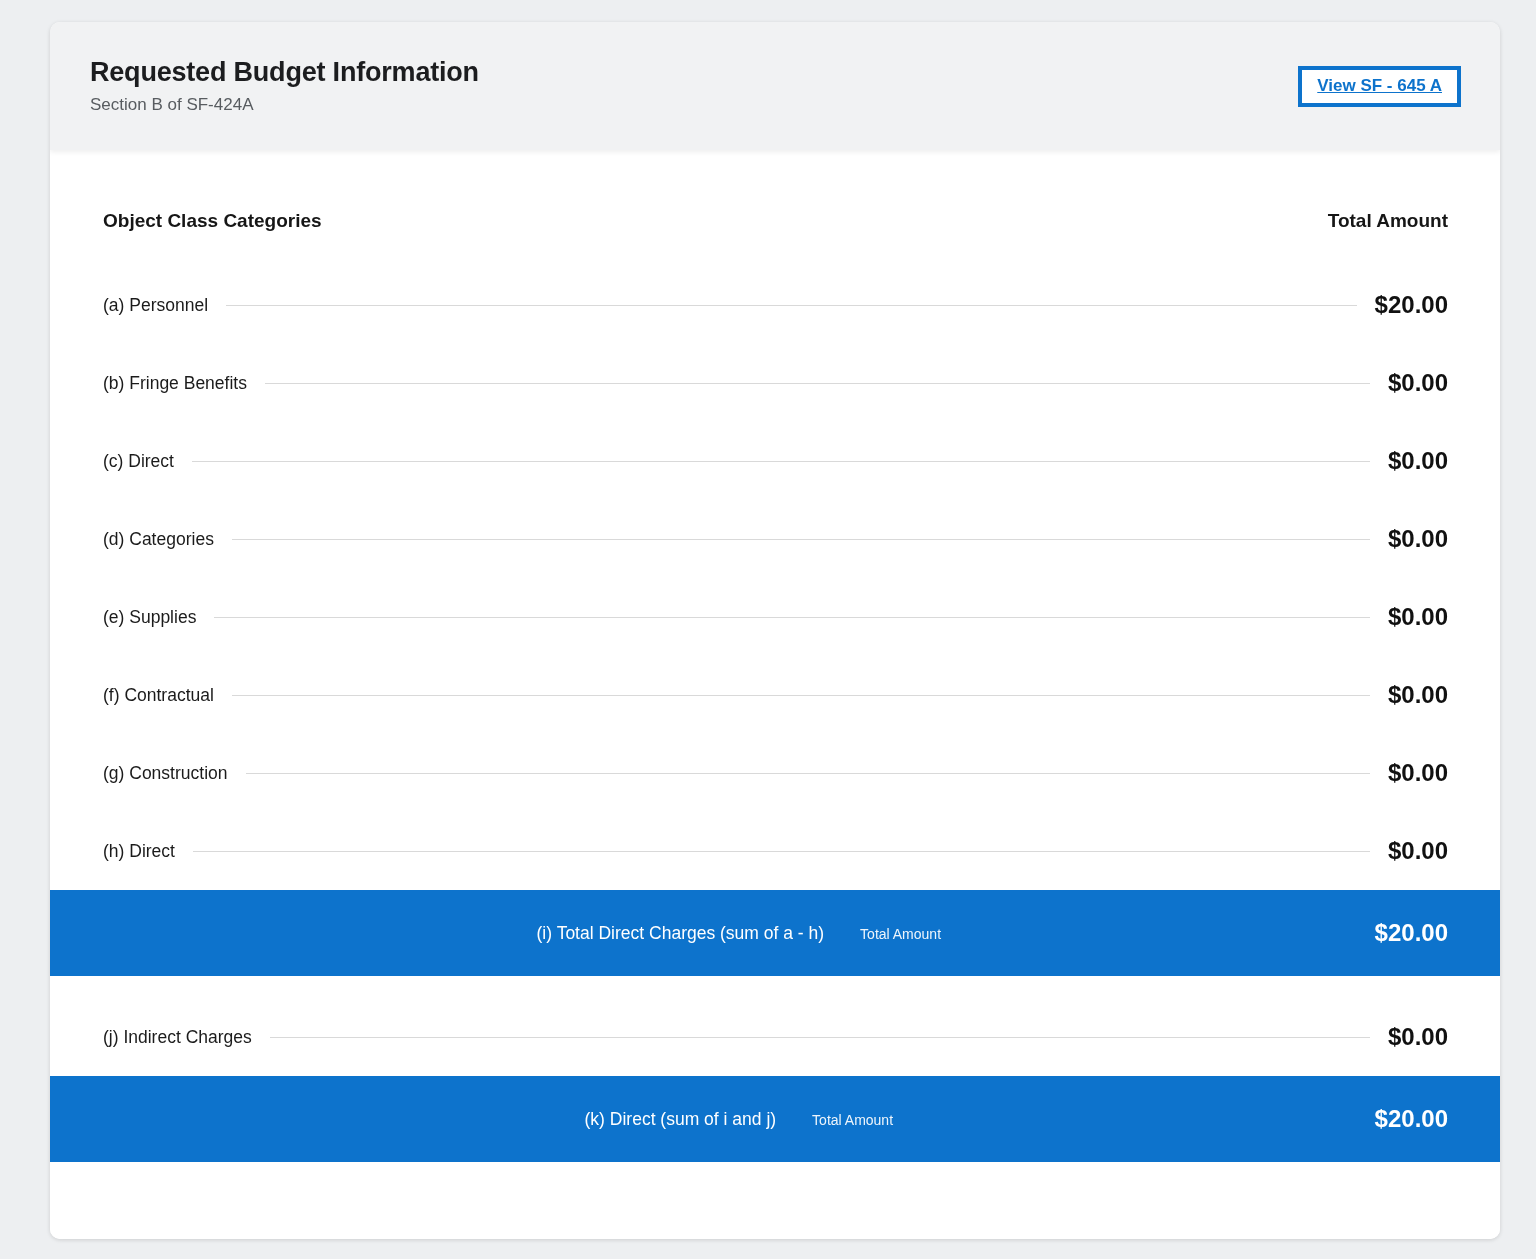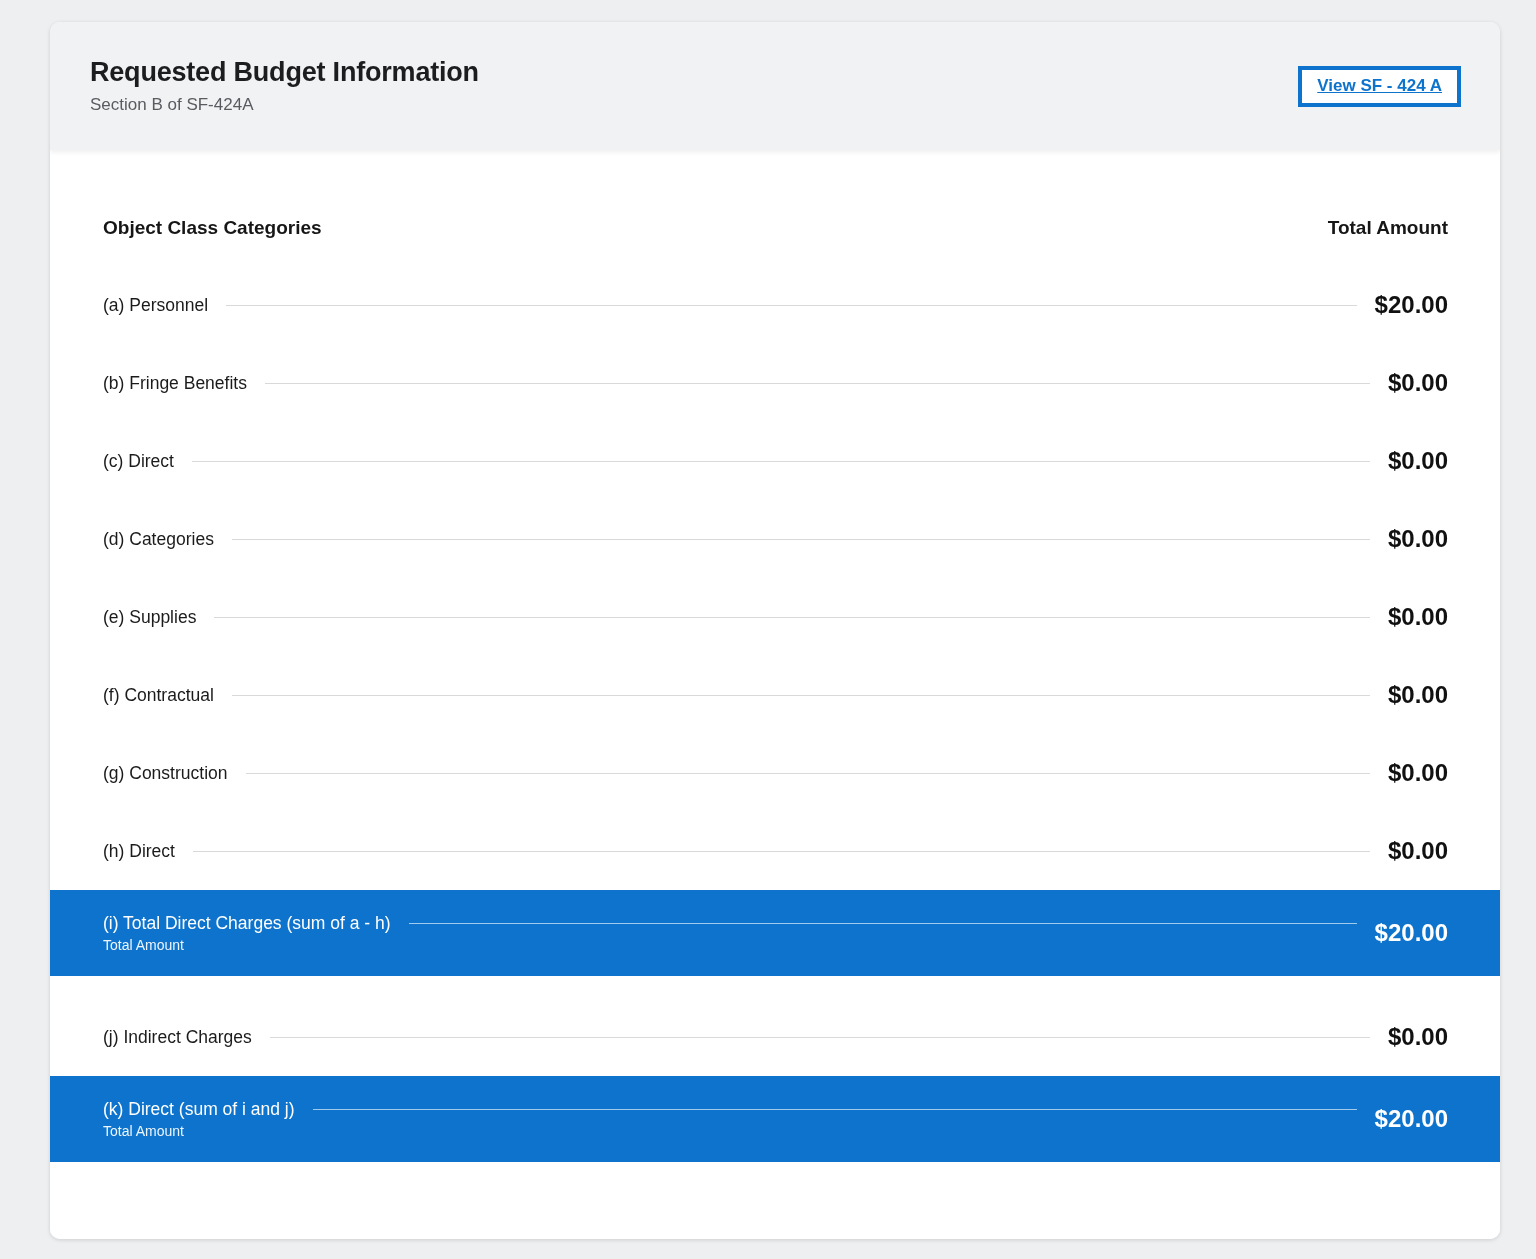--- a/index.html
+++ b/index.html
@@ -41,60 +41,60 @@
     background:#ffffff;
     border:4px solid #0d73cc;
     padding:6px 15px 7px 15px;
     cursor:pointer;
     white-space:nowrap;
   }
   
   .card-body { flex:1; padding:60px 0 78px 0; background:#ffffff; }
   .table-head {
     height:36px;
-    display:flex; align-items:center; justify-content:space-between;
+    display:flex; align-items:flex-start; justify-content:space-between;
     padding:0 52px 0 53px;
   }
   .col-cat { font-size:19px; font-weight:700; color:#161616; }
   .col-amt { font-size:19px; font-weight:700; color:#161616; }
   #rows { margin-top:20px; }
   .row {
     height:78px;
     display:flex; align-items:center;
     padding:0 52px 0 53px;
   }
   .row-label { font-size:17.5px; font-weight:400; color:#1b1b1b; white-space:nowrap; }
   .leader-line { flex:1; height:1px; background:#d9d9d9; margin:0 18px; }
   .row-amount { font-size:24px; font-weight:700; color:#111; white-space:nowrap; text-align:right; }
   
   .row.highlight {
     background:#0d73cc;
     height:86px;
     color:#ffffff;
   }
   .row.highlight + .row { margin-top:22px;justify-content:center; }
-  .row.highlight .label-block { flex:1; display:flex; flex-direction:column; justify-content:center; }
+  .row.highlight .label-block { flex:1; display:flex; flex-direction:row; justify-content:center; }
   .row.highlight .line1 { display:flex; align-items:center; }
   .row.highlight .row-label { color:#ffffff; }
   .row.highlight .leader-line { background:rgba(255,255,255,0.62); }
   .row.highlight .row-sublabel { font-size:14px; color:rgba(255,255,255,0.93); margin-top:3px; font-weight:400; }
   .row.highlight .row-amount { color:#ffffff; }
 </style>
 </head>
 <body>
 
 <div class="page">
   <div class="card">
 
     <div class="card-header">
       <div class="header-text">
         <div class="page-title">Requested Budget Information</div>
         <div class="page-subtitle">Section B of SF-424A</div>
       </div>
-      <a class="view-link" href="#">View SF - 424 A</a>
+      <a class="view-link" href="#">View SF - 645 A</a>
     </div>
 
     <div class="card-body">
       <div class="table-head">
         <div class="col-cat">Object Class Categories</div>
         <div class="col-amt">Total Amount</div>
       </div>
       <div id="rows">
           <div class="row">
             <span class="row-label">(a) Personnel</span>

